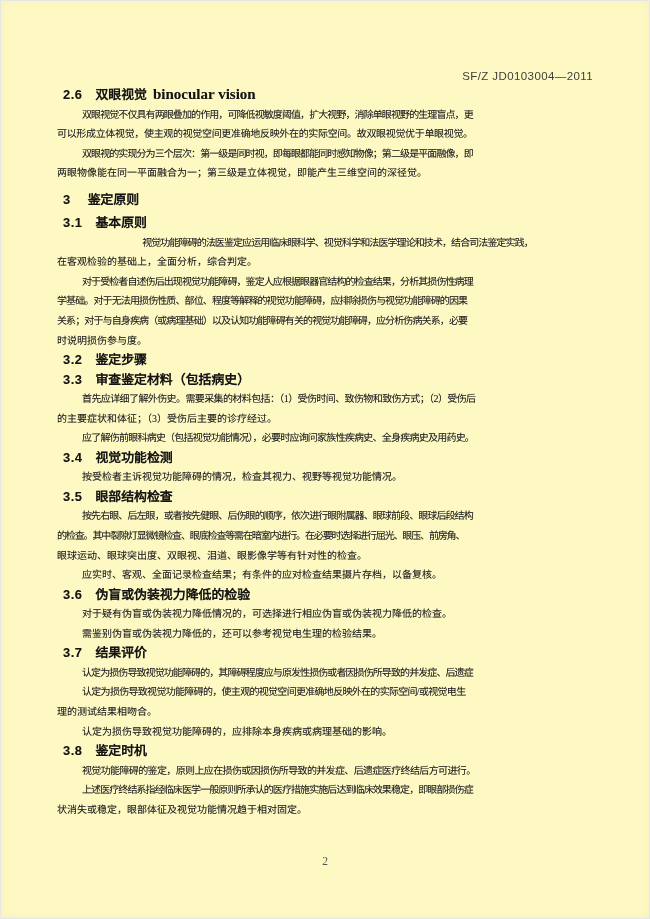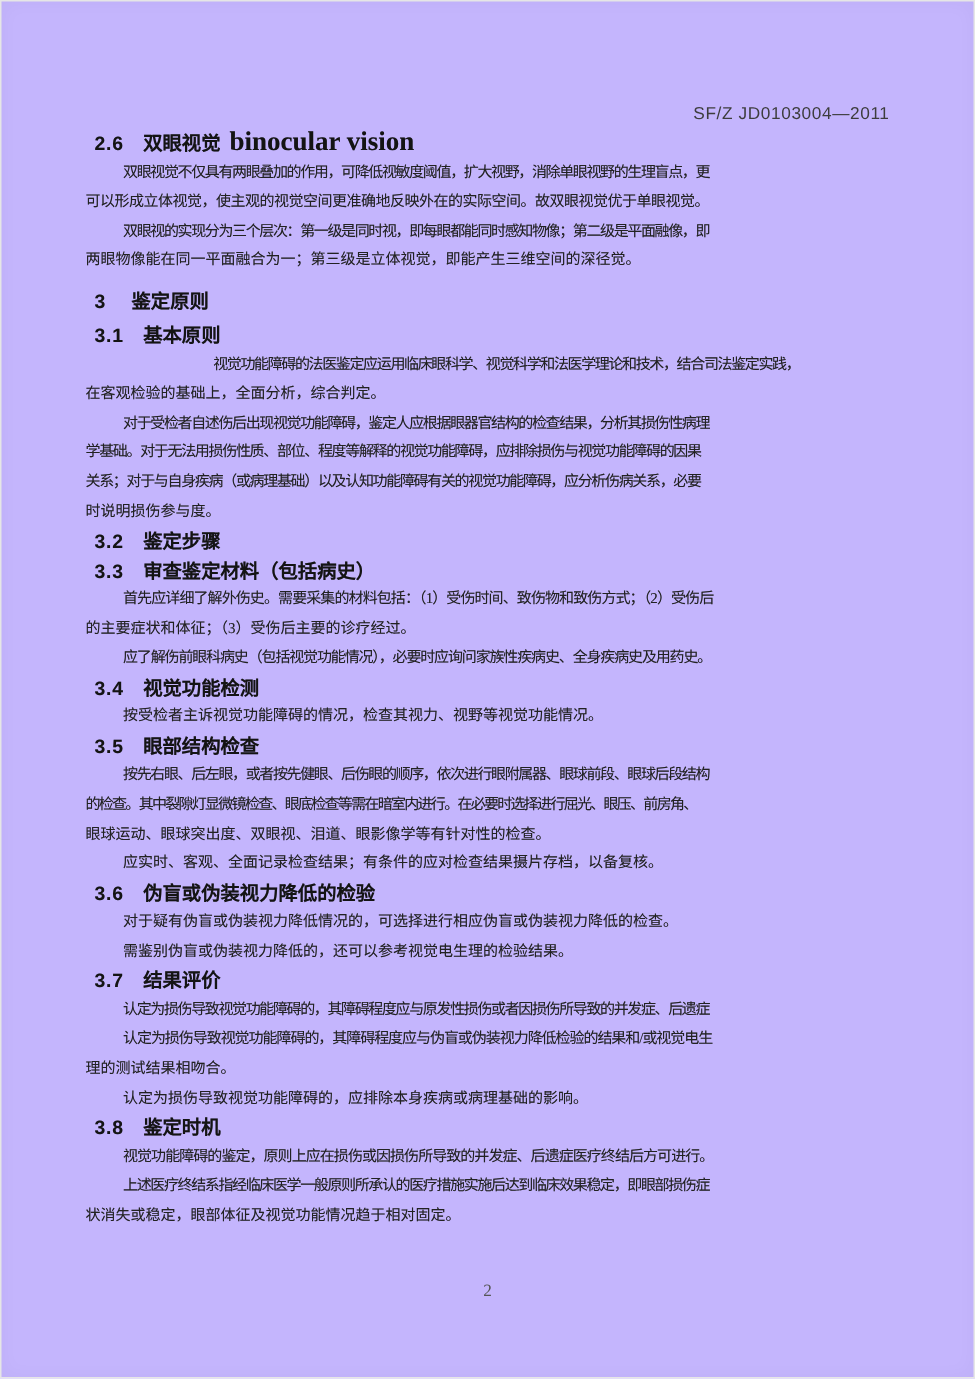--- a/index.html
+++ b/index.html
@@ -4,21 +4,21 @@
 <style>
   html, body {
     margin: 0; padding: 0;
     background: #ffffff;
     width: 650px; height: 919px;
     overflow: hidden;
   }
   .page {
     position: relative;
     width: 650px; height: 919px;
-    background: #c4b5fd;
+    background: #fef9c3;
     box-shadow: inset 0 0 0 1px #e6e6e6, inset 0 0 14px rgba(0,0,0,0.035);
     font-family: "Liberation Serif", "DejaVu Serif", serif;
     color: #222222;
   }
   .doc-header {
     position: absolute;
     top: 70px; right: 57px;
     font-family: "Liberation Sans", "DejaVu Sans", sans-serif;
     font-size: 11.5px;
     letter-spacing: 0.4px;
@@ -47,21 +47,21 @@
     color: #141414;
     white-space: nowrap;
     text-shadow: 0 0 0.4px rgba(20,20,20,0.35);
   }
   .heading .h-num { display: inline-block; margin-right: 13px; letter-spacing: 0.5px; }
   .heading.chapter { margin-top: 7px; margin-bottom: 4px; }
   .heading.chapter .h-num { margin-right: 17px; }
   .heading .h-en {
     font-family: "Liberation Serif", "DejaVu Serif", serif;
     margin-left: 6px;
-    font-size: 18px;
+    font-size: 15px;
   }
   .page-footer {
     position: absolute;
     top: 855px; left: 0;
     width: 100%;
     text-align: center;
     font-size: 11.5px;
     color: #555555;
   }
 </style>
@@ -120,21 +120,21 @@
         <div class="line first">对于疑有伪盲或伪装视力降低情况的，可选择进行相应伪盲或伪装视力降低的检查。</div>
       </div>
       <div class="para">
         <div class="line first">需鉴别伪盲或伪装视力降低的，还可以参考视觉电生理的检验结果。</div>
       </div>
       <div class="heading"><span class="h-num">3.7</span><span class="h-title">结果评价</span></div>
       <div class="para">
         <div class="line first fill" style="letter-spacing: -0.913px;">认定为损伤导致视觉功能障碍的，其障碍程度应与原发性损伤或者因损伤所导致的并发症、后遗症</div>
       </div>
       <div class="para">
-        <div class="line first fill" style="letter-spacing: -0.698px;">认定为损伤导致视觉功能障碍的，其障碍程度应与伪盲或伪装视力降低检验的结果和/或视觉电生</div>
+        <div class="line first fill" style="letter-spacing: -0.698px;">认定为损伤导致视觉功能障碍的，使主观的视觉空间更准确地反映外在的实际空间/或视觉电生</div>
         <div class="line">理的测试结果相吻合。</div>
       </div>
       <div class="para">
         <div class="line first">认定为损伤导致视觉功能障碍的，应排除本身疾病或病理基础的影响。</div>
       </div>
       <div class="heading"><span class="h-num">3.8</span><span class="h-title">鉴定时机</span></div>
       <div class="para">
         <div class="line first" style="letter-spacing: -0.63px;">视觉功能障碍的鉴定，原则上应在损伤或因损伤所导致的并发症、后遗症医疗终结后方可进行。</div>
       </div>
       <div class="para">

